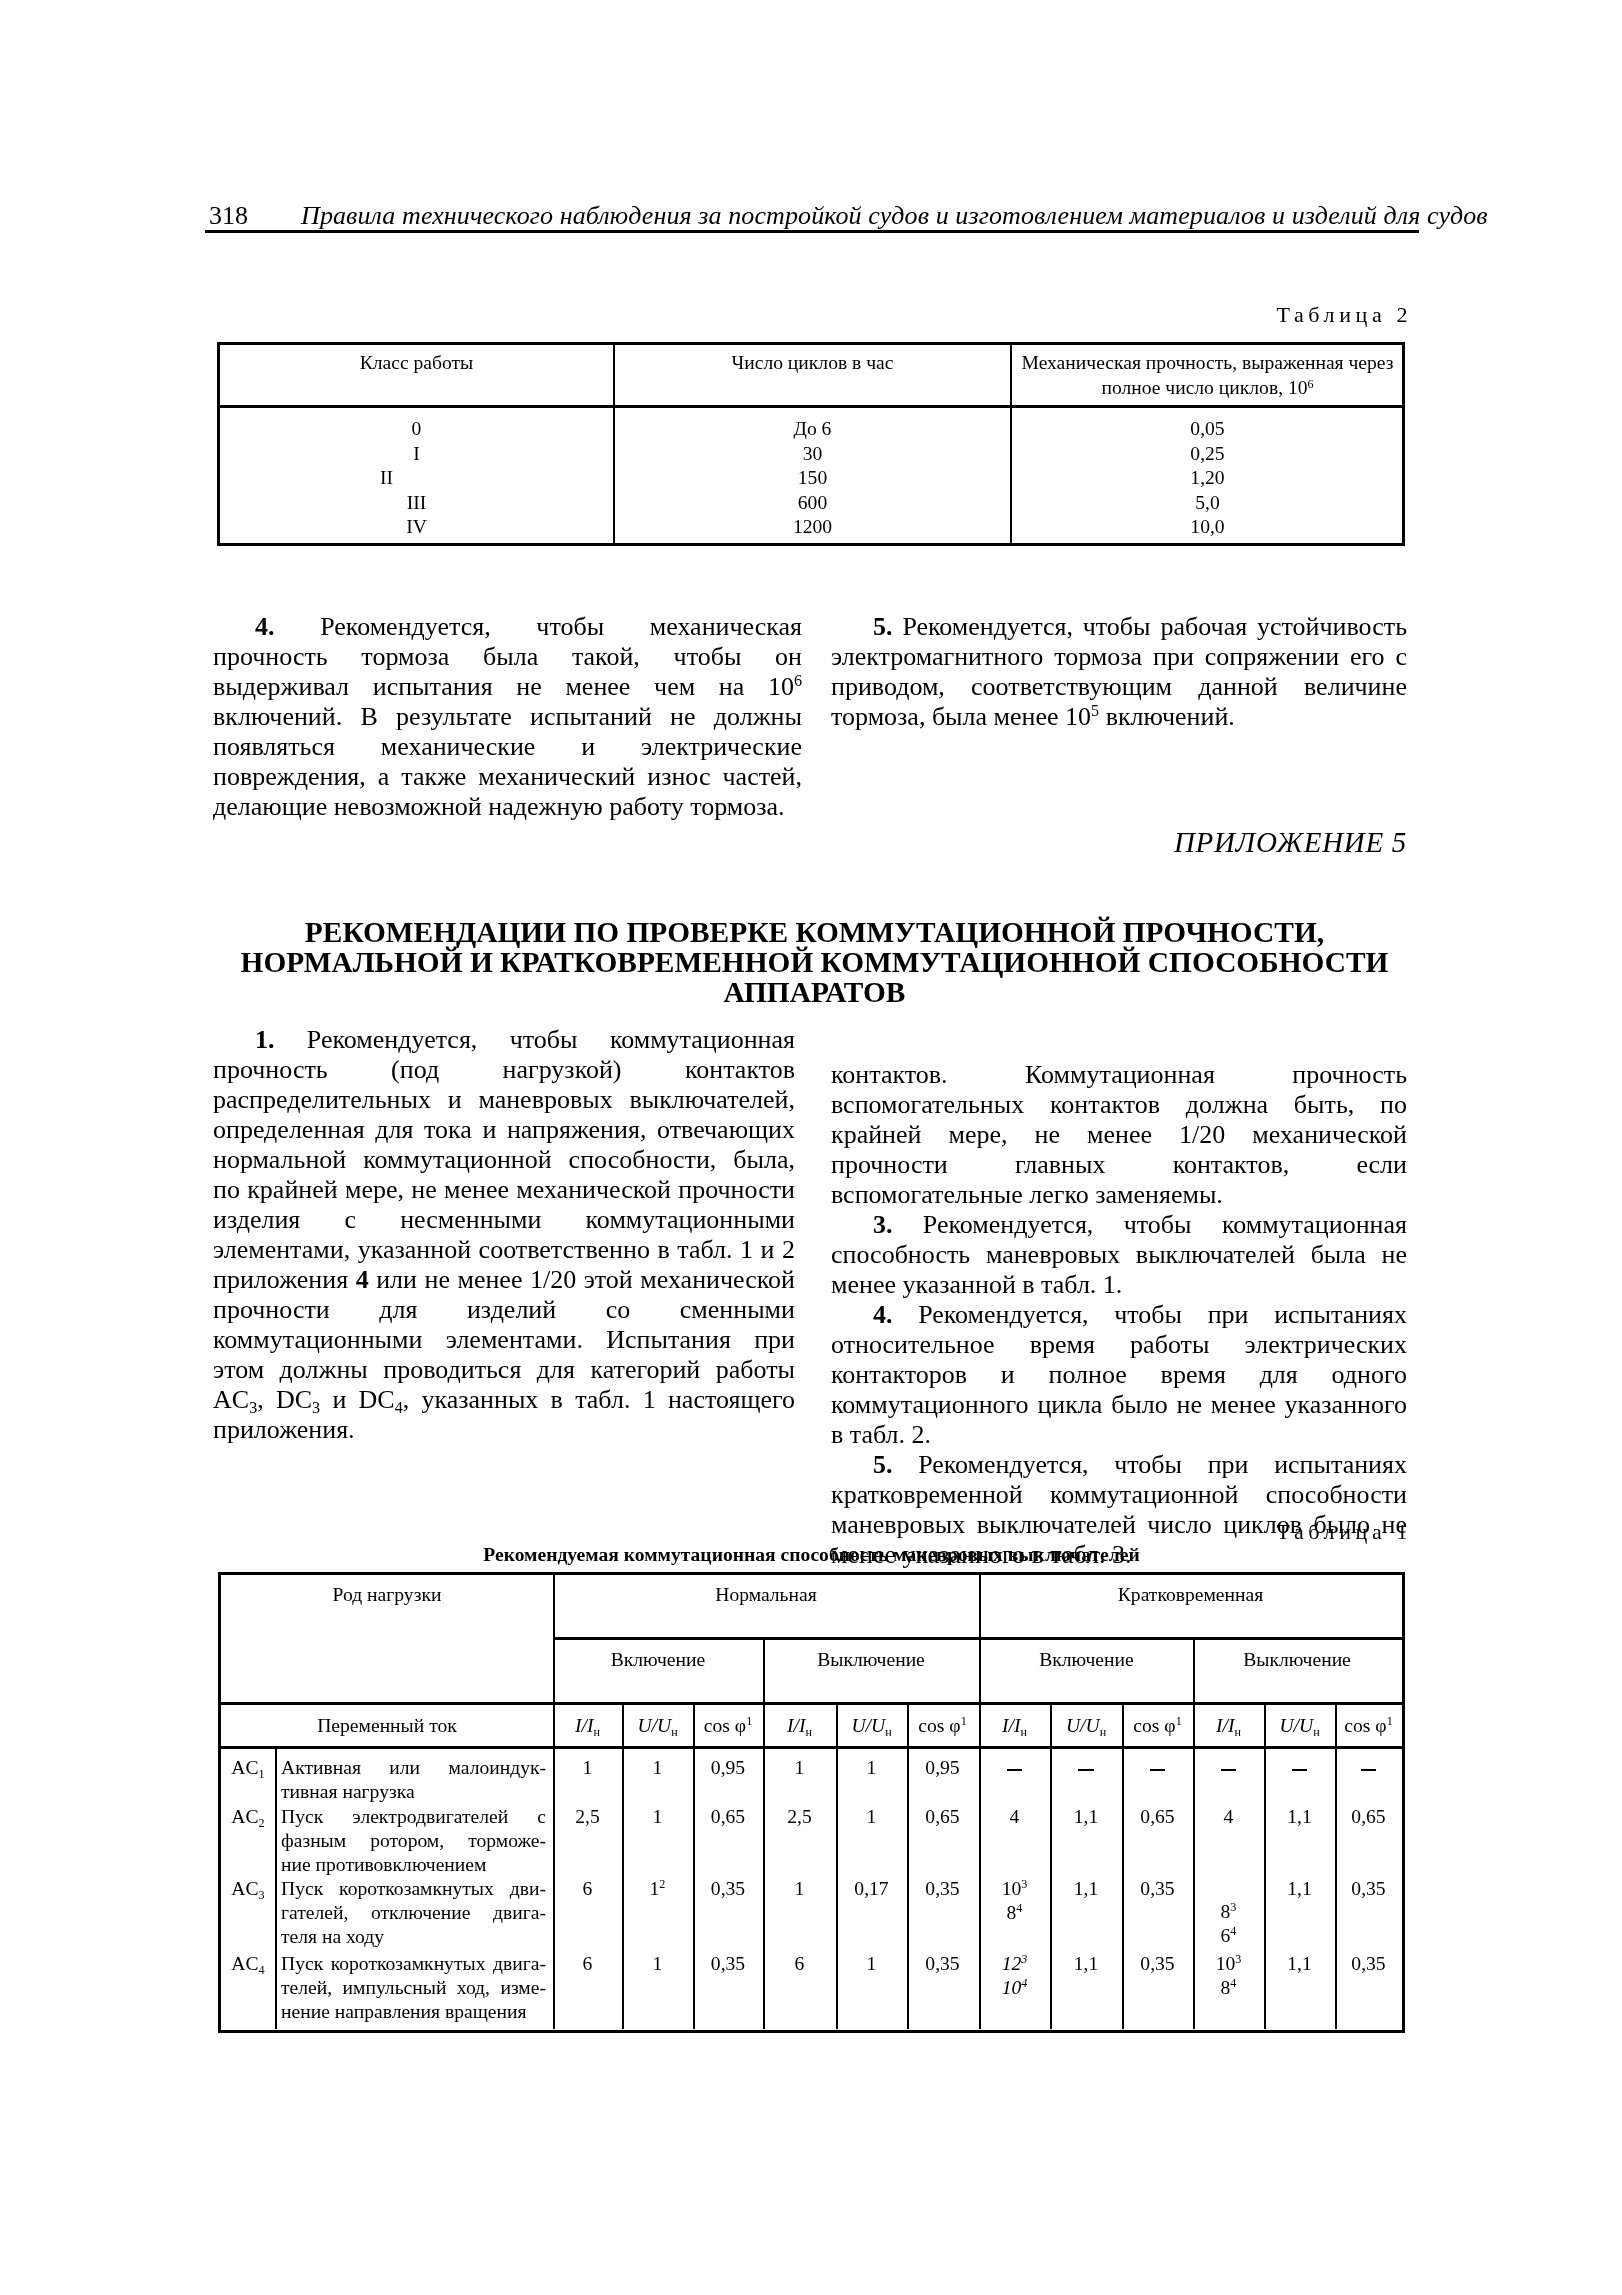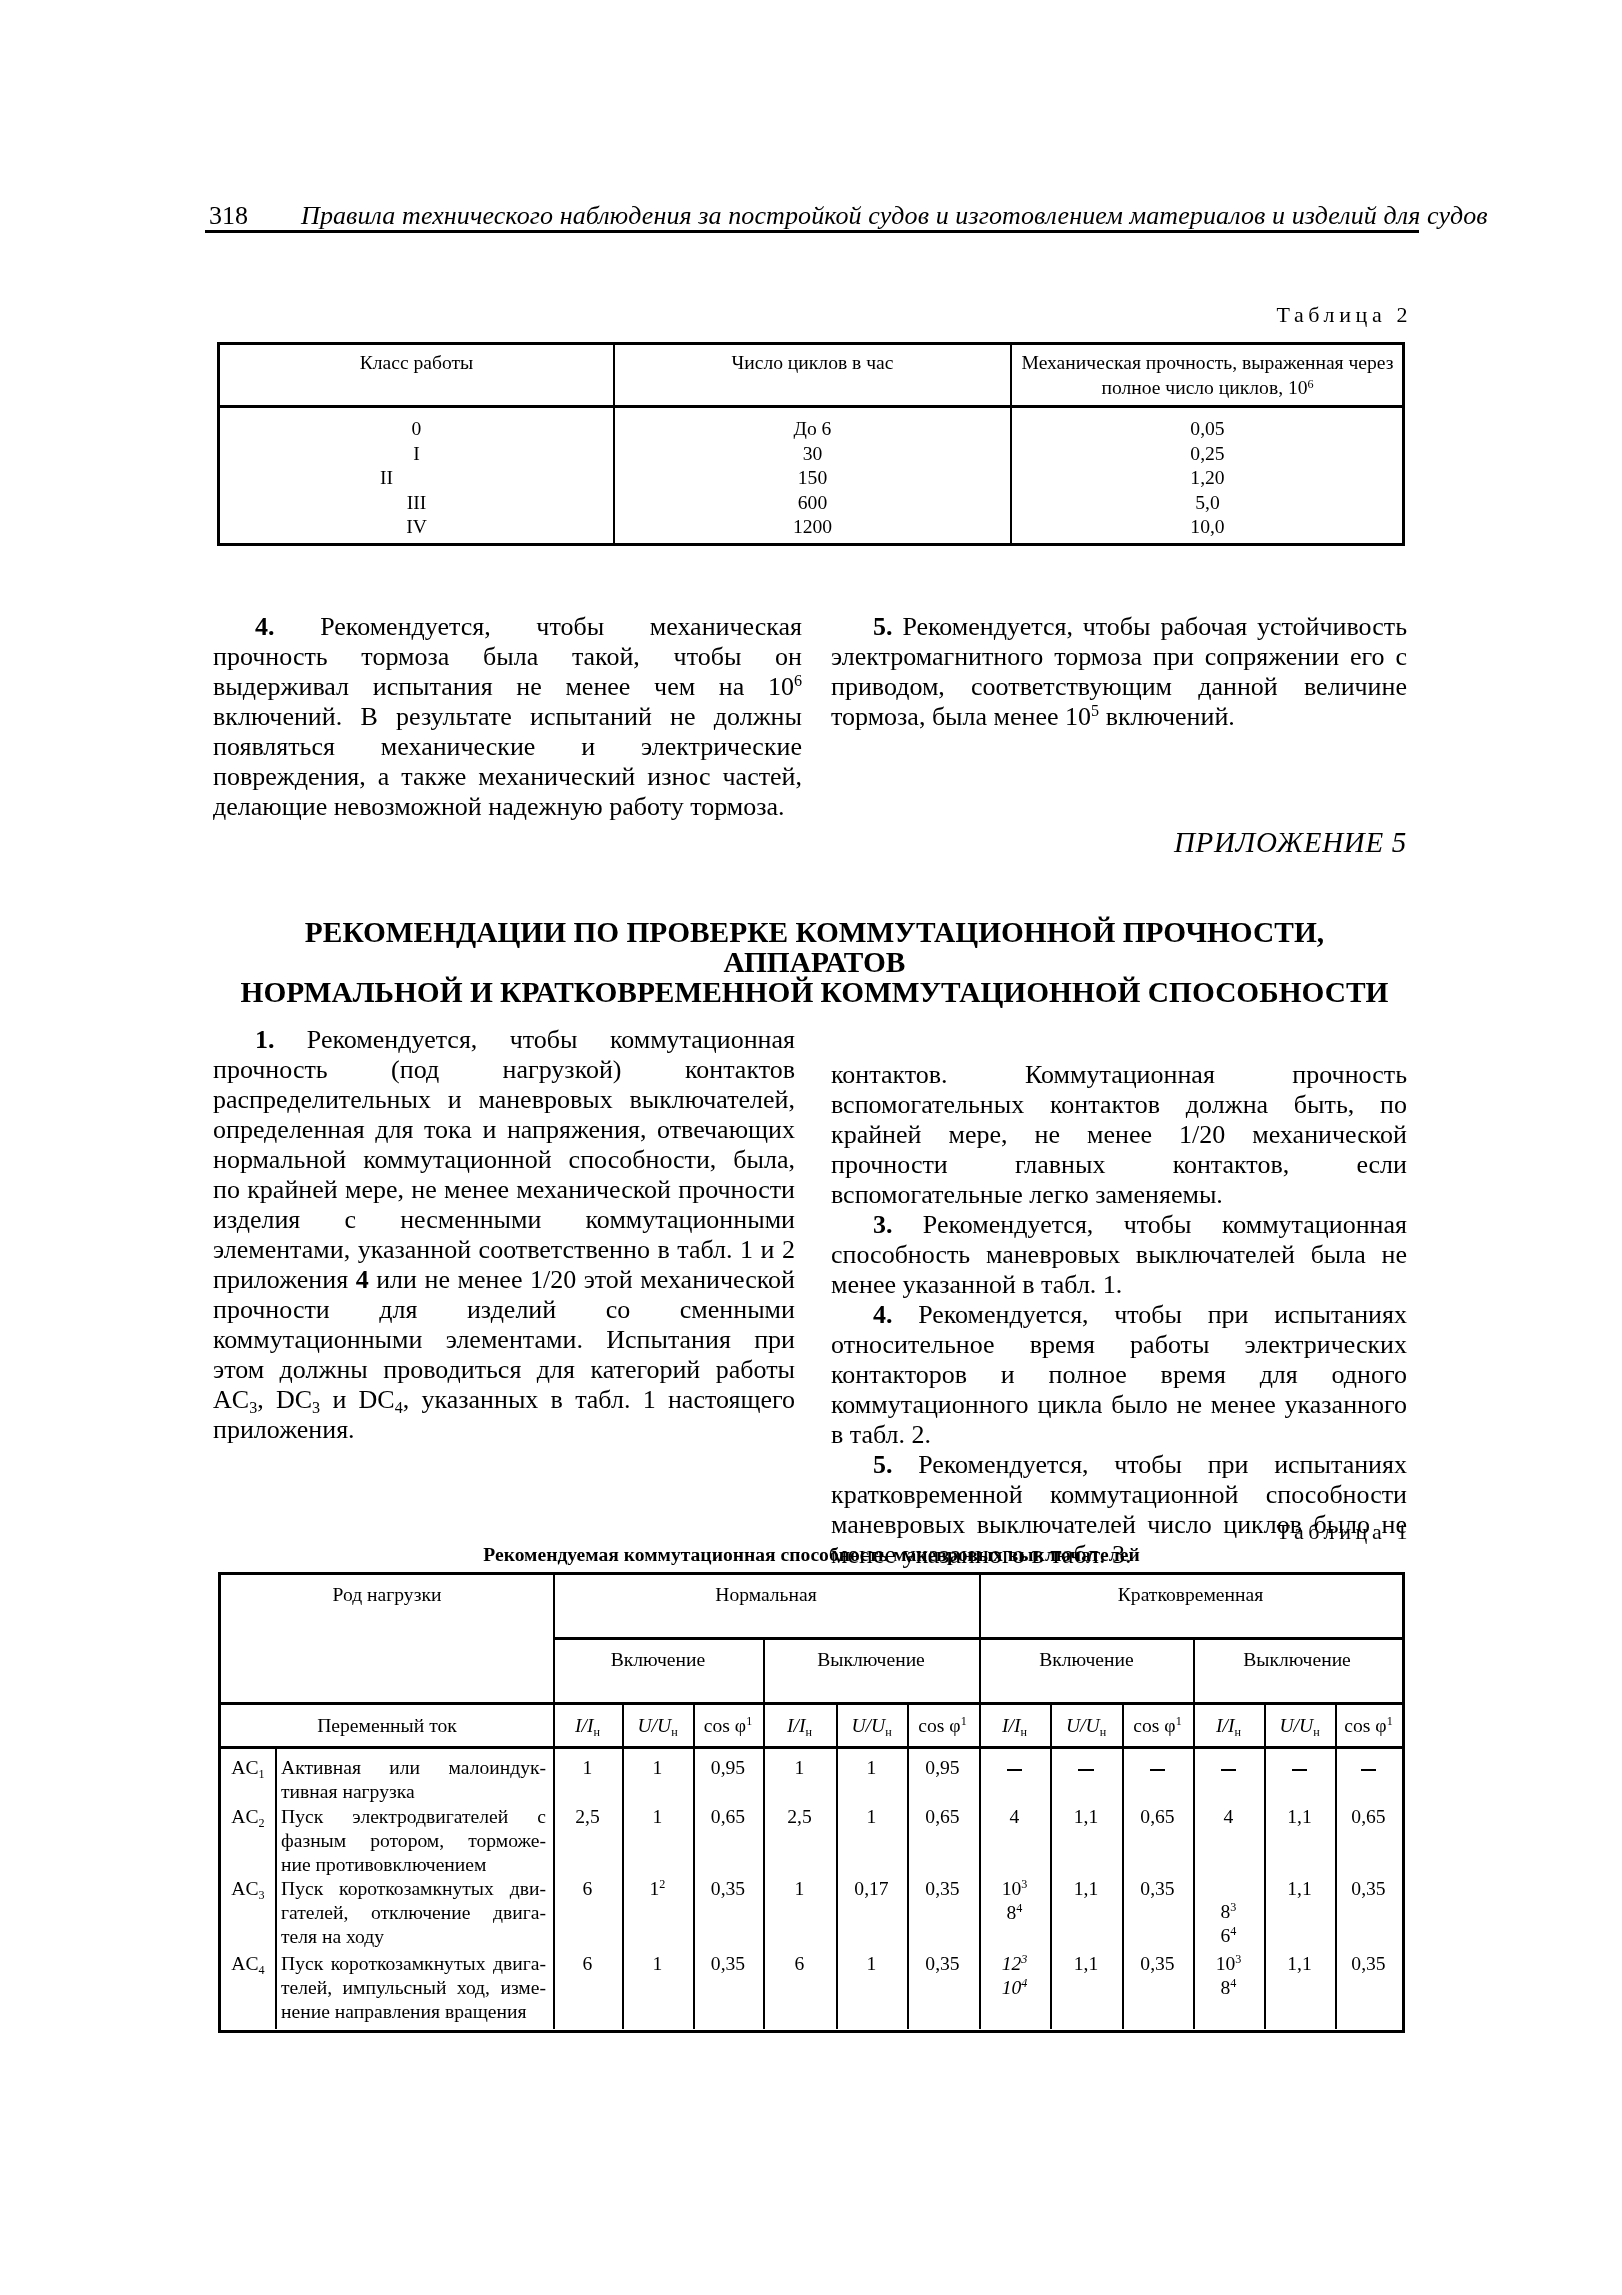--- a/index.html
+++ b/index.html
@@ -84,22 +84,22 @@
 <div class="abs col-text" style="left:213px; top:612px; width:589px;">
   <p><span class="num">4.</span><span> Рекомендуется, чтобы механическая прочность тормоза была такой, чтобы он выдерживал испытания не менее чем на 10</span><sup>6</sup><span> включений. В результате испытаний не должны появляться механические и электрические повреждения, а также механический износ частей, делающие невозможной надежную работу тормоза.</span></p>
 </div>
 <div class="abs col-text" style="left:831px; top:612px; width:576px;">
   <p><span class="num">5.</span><span> Рекомендуется, чтобы рабочая устойчивость электромагнитного тормоза при сопряжении его с приводом, соответствующим данной величине тормоза, была менее 10</span><sup>5</sup><span> включений.</span></p>
 </div>
 
 <div id="appendix-label" class="abs">ПРИЛОЖЕНИЕ 5</div>
 <div id="section-title" class="abs">
   <div>РЕКОМЕНДАЦИИ ПО ПРОВЕРКЕ КОММУТАЦИОННОЙ ПРОЧНОСТИ,</div>
+  <div>НОРМАЛЬНОЙ И КРАТКОВРЕМЕННОЙ КОММУТАЦИОННОЙ СПОСОБНОСТИ</div>
   <div>АППАРАТОВ</div>
-  <div>НОРМАЛЬНОЙ И КРАТКОВРЕМЕННОЙ КОММУТАЦИОННОЙ СПОСОБНОСТИ</div>
 </div>
 
 <div class="abs col-text" style="left:213px; top:1025px; width:582px;">
   <p><span class="num">1.</span><span> Рекомендуется, чтобы коммутационная прочность (под нагрузкой) контактов распределительных и маневровых выключателей, определенная для тока и напряжения, отвечающих нормальной коммутационной способности, была, по крайней мере, не менее механической прочности изделия с несменными коммутационными элементами, указанной соответственно в табл. 1 и 2 приложения </span><b>4</b><span> или не менее 1/20 этой механической прочности для изделий со сменными коммутационными элементами. Испытания при этом должны проводиться для категорий работы AC</span><sub>3</sub><span>, DC</span><sub>3</sub><span> и DC</span><sub>4</sub><span>, указанных в табл. 1 настоящего приложения.</span></p>
 </div>
 <div class="abs col-text" style="left:831px; top:1025px; width:576px;">
   <p class="noindent"><span id="p2-right-text">контактов. Коммутационная прочность вспомогательных контактов должна быть, по крайней мере, не менее 1/20 механической прочности главных контактов, если вспомогательные легко заменяемы.</span></p>
   <p><span class="num">3.</span><span> Рекомендуется, чтобы коммутационная способность маневровых выключателей была не менее указанной в табл. 1.</span></p>
   <p><span class="num">4.</span><span> Рекомендуется, чтобы при испытаниях относительное время работы электрических контакторов и полное время для одного коммутационного цикла было не менее указанного в табл. 2.</span></p>
   <p><span class="num">5.</span><span> Рекомендуется, чтобы при испытаниях кратковременной коммутационной способности маневровых выключателей число циклов было не менее указанного в табл. 3.</span></p>

